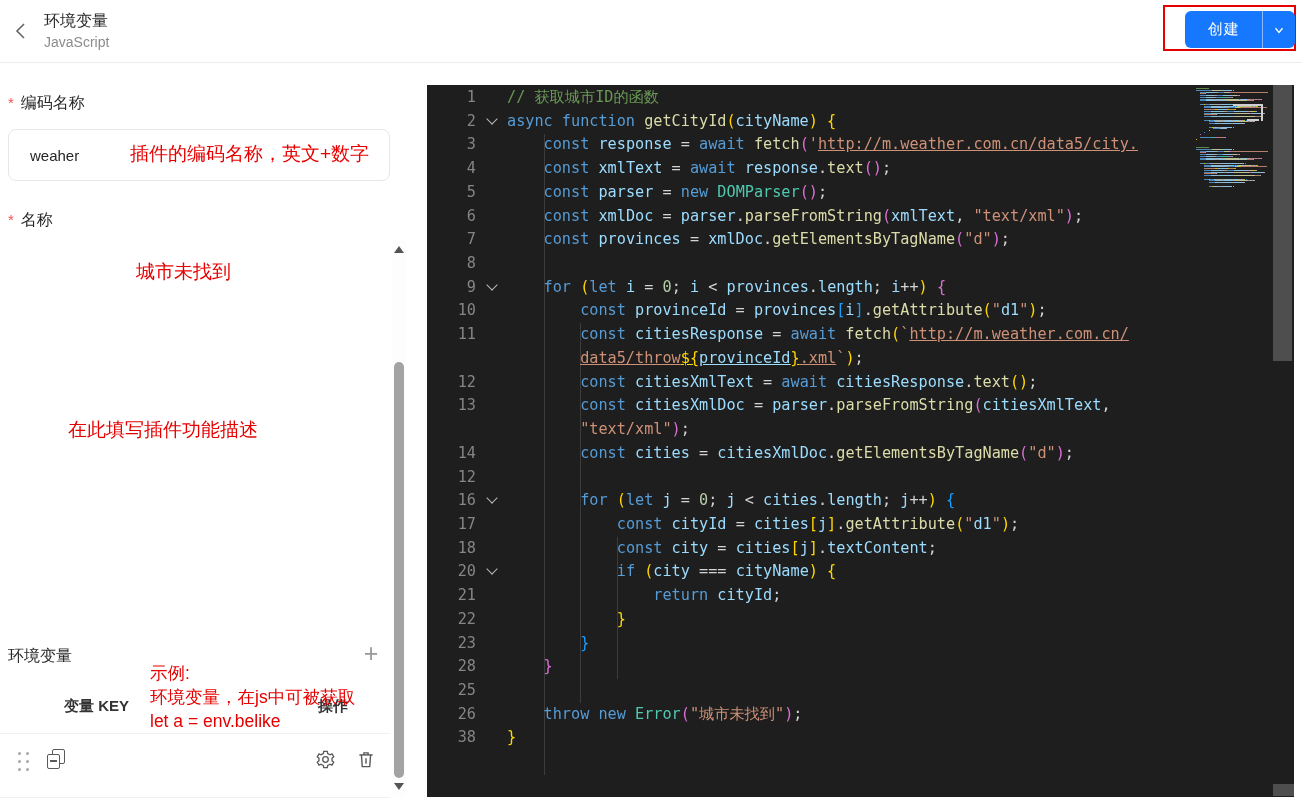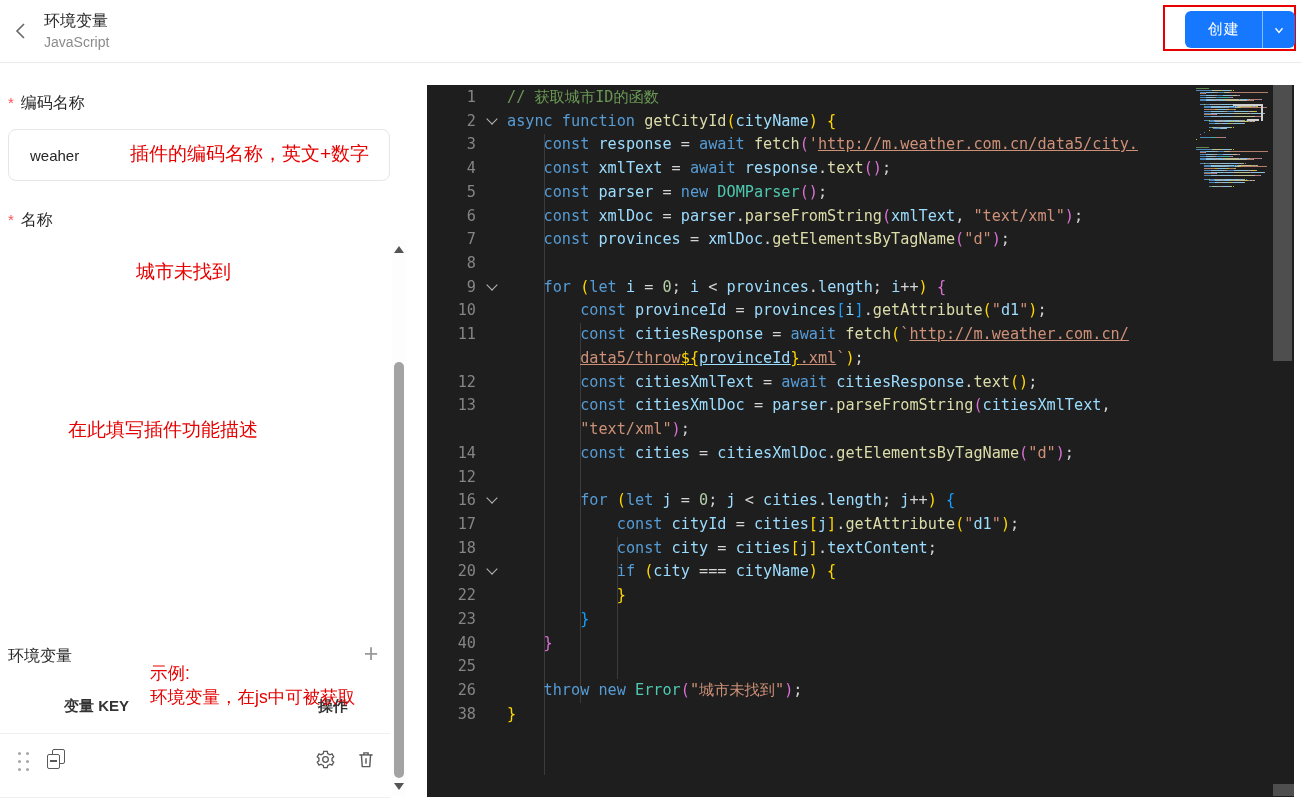--- a/index.html
+++ b/index.html
@@ -145,20 +145,21 @@
     <div class="thumb"></div>
     <div class="down"></div>
   </div>
 
   <div class="ann ann1">插件的编码名称，英文+数字</div>
   <div class="ann ann2">城市未找到</div>
   <div class="ann ann3">在此填写插件功能描述</div>
   <div class="ann annEnv">
     <div>示例:</div>
     <div>环境变量，在js中可被获取</div>
+    <div>let a = env.belike</div>
   </div>
   <div class="ann annEd">在此放置插件的逻辑</div>
 
   <div class="editor">
     <div class="guide" style="left:117px;top:49px;height:641px;"></div>
     <div class="guide" style="left:153px;top:238px;height:380px;"></div>
     <div class="guide" style="left:190px;top:452px;height:142px;"></div>
     <div id="code-rows">
         <div class="crow"><span class="gnum">1</span><span class="gfold"></span><span class="ctext"><span class="tk-cmt">// 获取城市ID的函数</span></span></div>
         <div class="crow"><span class="gnum">2</span><span class="gfold"><i></i></span><span class="ctext"><span class="tk-kw">async function </span><span class="tk-fn">getCityId</span><span class="tk-by">(</span><span class="tk-var">cityName</span><span class="tk-by">)</span><span class="tk-pl"> </span><span class="tk-by">{</span></span></div>
@@ -174,23 +175,24 @@
         <div class="crow"><span class="gnum"></span><span class="gfold"></span><span class="ctext"><span class="tk-pl">        </span><span class="tk-lnk">data5/throw</span><span class="tk-byu">${</span><span class="tk-varu">provinceId</span><span class="tk-byu">}</span><span class="tk-lnk">.xml</span><span class="tk-str">`</span><span class="tk-by">)</span><span class="tk-pl">;</span></span></div>
         <div class="crow"><span class="gnum">12</span><span class="gfold"></span><span class="ctext"><span class="tk-pl">        </span><span class="tk-kw">const </span><span class="tk-var">citiesXmlText</span><span class="tk-pl"> = </span><span class="tk-kw">await </span><span class="tk-var">citiesResponse</span><span class="tk-pl">.</span><span class="tk-fn">text</span><span class="tk-by">()</span><span class="tk-pl">;</span></span></div>
         <div class="crow"><span class="gnum">13</span><span class="gfold"></span><span class="ctext"><span class="tk-pl">        </span><span class="tk-kw">const </span><span class="tk-var">citiesXmlDoc</span><span class="tk-pl"> = </span><span class="tk-var">parser</span><span class="tk-pl">.</span><span class="tk-fn">parseFromString</span><span class="tk-bp">(</span><span class="tk-var">citiesXmlText</span><span class="tk-pl">,</span></span></div>
         <div class="crow"><span class="gnum"></span><span class="gfold"></span><span class="ctext"><span class="tk-pl">        </span><span class="tk-str">"text/xml"</span><span class="tk-bp">)</span><span class="tk-pl">;</span></span></div>
         <div class="crow"><span class="gnum">14</span><span class="gfold"></span><span class="ctext"><span class="tk-pl">        </span><span class="tk-kw">const </span><span class="tk-var">cities</span><span class="tk-pl"> = </span><span class="tk-var">citiesXmlDoc</span><span class="tk-pl">.</span><span class="tk-fn">getElementsByTagName</span><span class="tk-bp">(</span><span class="tk-str">"d"</span><span class="tk-bp">)</span><span class="tk-pl">;</span></span></div>
         <div class="crow"><span class="gnum">12</span><span class="gfold"></span><span class="ctext"></span></div>
         <div class="crow"><span class="gnum">16</span><span class="gfold"><i></i></span><span class="ctext"><span class="tk-pl">        </span><span class="tk-kw">for </span><span class="tk-by">(</span><span class="tk-kw">let </span><span class="tk-var">j</span><span class="tk-pl"> = </span><span class="tk-num">0</span><span class="tk-pl">; </span><span class="tk-var">j</span><span class="tk-pl"> &lt; </span><span class="tk-var">cities</span><span class="tk-pl">.</span><span class="tk-var">length</span><span class="tk-pl">; </span><span class="tk-var">j</span><span class="tk-pl">++</span><span class="tk-by">)</span><span class="tk-pl"> </span><span class="tk-bb">{</span></span></div>
         <div class="crow"><span class="gnum">17</span><span class="gfold"></span><span class="ctext"><span class="tk-pl">            </span><span class="tk-kw">const </span><span class="tk-var">cityId</span><span class="tk-pl"> = </span><span class="tk-var">cities</span><span class="tk-by">[</span><span class="tk-var">j</span><span class="tk-by">]</span><span class="tk-pl">.</span><span class="tk-fn">getAttribute</span><span class="tk-by">(</span><span class="tk-str">"</span><span class="tk-var">d1</span><span class="tk-str">"</span><span class="tk-by">)</span><span class="tk-pl">;</span></span></div>
         <div class="crow"><span class="gnum">18</span><span class="gfold"></span><span class="ctext"><span class="tk-pl">            </span><span class="tk-kw">const </span><span class="tk-var">city</span><span class="tk-pl"> = </span><span class="tk-var">cities</span><span class="tk-by">[</span><span class="tk-var">j</span><span class="tk-by">]</span><span class="tk-pl">.</span><span class="tk-var">textContent</span><span class="tk-pl">;</span></span></div>
         <div class="crow"><span class="gnum">20</span><span class="gfold"><i></i></span><span class="ctext"><span class="tk-pl">            </span><span class="tk-kw">if </span><span class="tk-by">(</span><span class="tk-var">city</span><span class="tk-pl"> === </span><span class="tk-var">cityName</span><span class="tk-by">)</span><span class="tk-pl"> </span><span class="tk-by">{</span></span></div>
+        <div class="crow"><span class="gnum">21</span><span class="gfold"></span><span class="ctext"><span class="tk-pl">                </span><span class="tk-kw">return </span><span class="tk-var">cityId</span><span class="tk-pl">;</span></span></div>
         <div class="crow"><span class="gnum">22</span><span class="gfold"></span><span class="ctext"><span class="tk-pl">            </span><span class="tk-by">}</span></span></div>
         <div class="crow"><span class="gnum">23</span><span class="gfold"></span><span class="ctext"><span class="tk-pl">        </span><span class="tk-bb">}</span></span></div>
-        <div class="crow"><span class="gnum">40</span><span class="gfold"></span><span class="ctext"><span class="tk-pl">    </span><span class="tk-bp">}</span></span></div>
+        <div class="crow"><span class="gnum">28</span><span class="gfold"></span><span class="ctext"><span class="tk-pl">    </span><span class="tk-bp">}</span></span></div>
         <div class="crow"><span class="gnum">25</span><span class="gfold"></span><span class="ctext"></span></div>
         <div class="crow"><span class="gnum">26</span><span class="gfold"></span><span class="ctext"><span class="tk-pl">    </span><span class="tk-kw">throw </span><span class="tk-kw">new </span><span class="tk-cls">Error</span><span class="tk-bp">(</span><span class="tk-str">"城市未找到"</span><span class="tk-bp">)</span><span class="tk-pl">;</span></span></div>
         <div class="crow"><span class="gnum">38</span><span class="gfold"></span><span class="ctext"><span class="tk-by">}</span></span></div>
       </div>
     <div class="minimap" id="mm1">
         <div class="mrow"><span class="mseg" style="width: 12.6px; background: rgb(106, 153, 85);"></span></div>
         <div class="mrow"><span class="mseg" style="width: 15.75px; background: rgb(86, 156, 214);"></span><span class="mseg" style="width: 9.45px; background: rgb(220, 220, 170);"></span><span class="mseg" style="width: 1.05px; background: rgb(255, 215, 0);"></span><span class="mseg" style="width: 8.4px; background: rgb(156, 220, 254);"></span><span class="mseg" style="width: 1.05px; background: rgb(255, 215, 0);"></span><span class="mseg" style="width: 1.05px; background: transparent;"></span><span class="mseg" style="width: 1.05px; background: rgb(255, 215, 0);"></span></div>
         <div class="mrow"><span class="mseg" style="width: 4.2px; background: transparent;"></span><span class="mseg" style="width: 6.3px; background: rgb(86, 156, 214);"></span><span class="mseg" style="width: 8.4px; background: rgb(156, 220, 254);"></span><span class="mseg" style="width: 3.15px; background: rgb(189, 189, 189);"></span><span class="mseg" style="width: 6.3px; background: rgb(86, 156, 214);"></span><span class="mseg" style="width: 5.25px; background: rgb(220, 220, 170);"></span><span class="mseg" style="width: 1.05px; background: rgb(218, 112, 214);"></span><span class="mseg" style="width: 1.05px; background: rgb(206, 145, 120);"></span><span class="mseg" style="width: 36.75px; background: rgb(206, 145, 120);"></span></div>
         <div class="mrow"><span class="mseg" style="width: 4.2px; background: transparent;"></span><span class="mseg" style="width: 3.15px; background: rgb(206, 145, 120);"></span><span class="mseg" style="width: 1.05px; background: rgb(206, 145, 120);"></span><span class="mseg" style="width: 1.05px; background: rgb(218, 112, 214);"></span><span class="mseg" style="width: 1.05px; background: rgb(189, 189, 189);"></span></div>
         <div class="mrow"><span class="mseg" style="width: 4.2px; background: transparent;"></span><span class="mseg" style="width: 6.3px; background: rgb(86, 156, 214);"></span><span class="mseg" style="width: 7.35px; background: rgb(156, 220, 254);"></span><span class="mseg" style="width: 3.15px; background: rgb(189, 189, 189);"></span><span class="mseg" style="width: 6.3px; background: rgb(86, 156, 214);"></span><span class="mseg" style="width: 8.4px; background: rgb(156, 220, 254);"></span><span class="mseg" style="width: 1.05px; background: rgb(189, 189, 189);"></span><span class="mseg" style="width: 4.2px; background: rgb(220, 220, 170);"></span><span class="mseg" style="width: 2.1px; background: rgb(218, 112, 214);"></span><span class="mseg" style="width: 1.05px; background: rgb(189, 189, 189);"></span></div>

